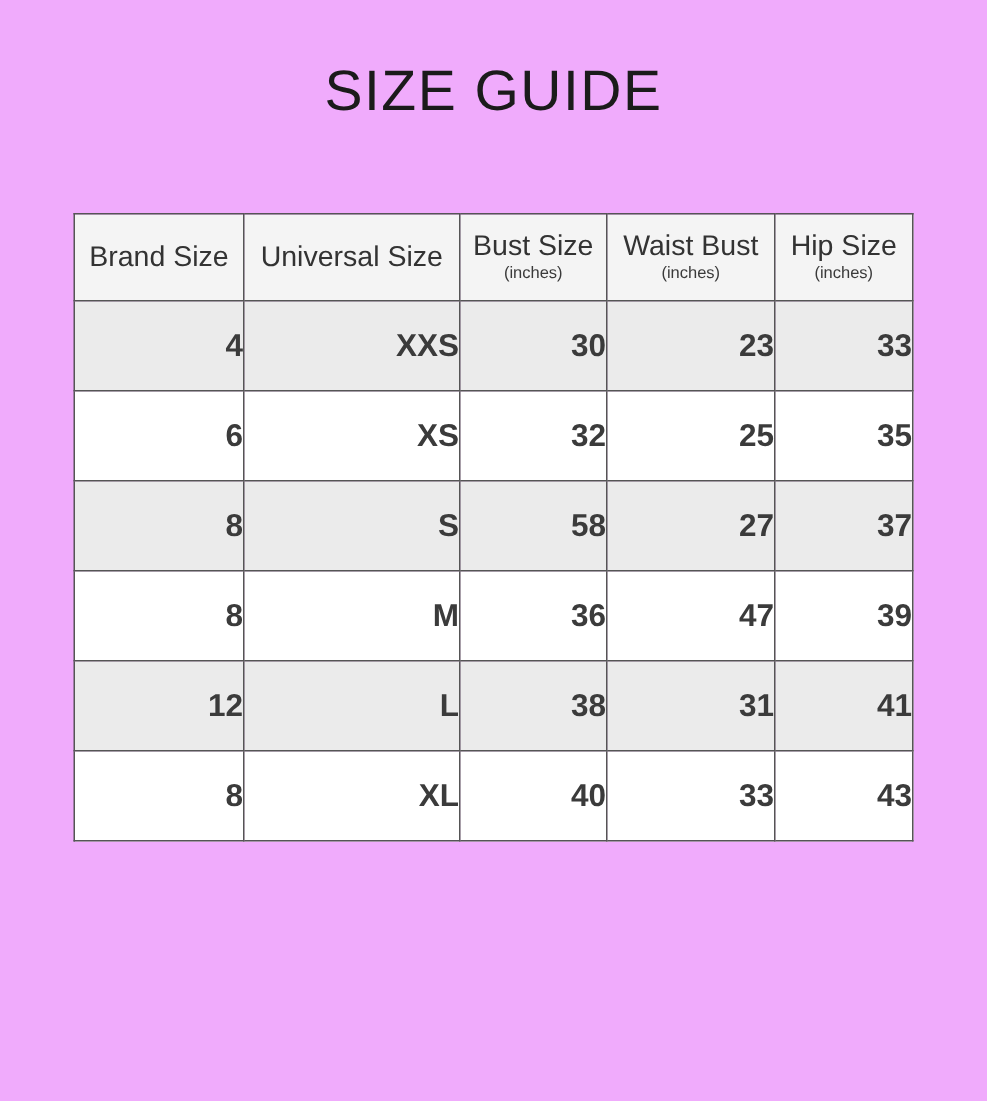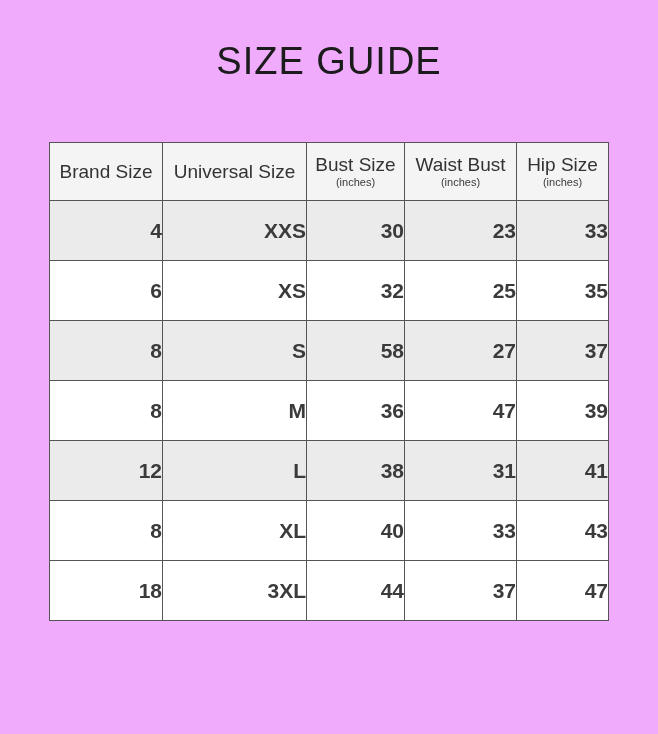--- a/index.html
+++ b/index.html
@@ -160,22 +160,15 @@
         <td>31</td>
         <td>41</td>
       </tr>
       <tr>
         <td>8</td>
         <td>XL</td>
         <td>40</td>
         <td>33</td>
         <td>43</td>
       </tr>
-      <tr>
-        <td>18</td>
-        <td>3XL</td>
-        <td>44</td>
-        <td>37</td>
-        <td>47</td>
-      </tr>
     </tbody>
   </table>
 </div>
 
 </body></html>

